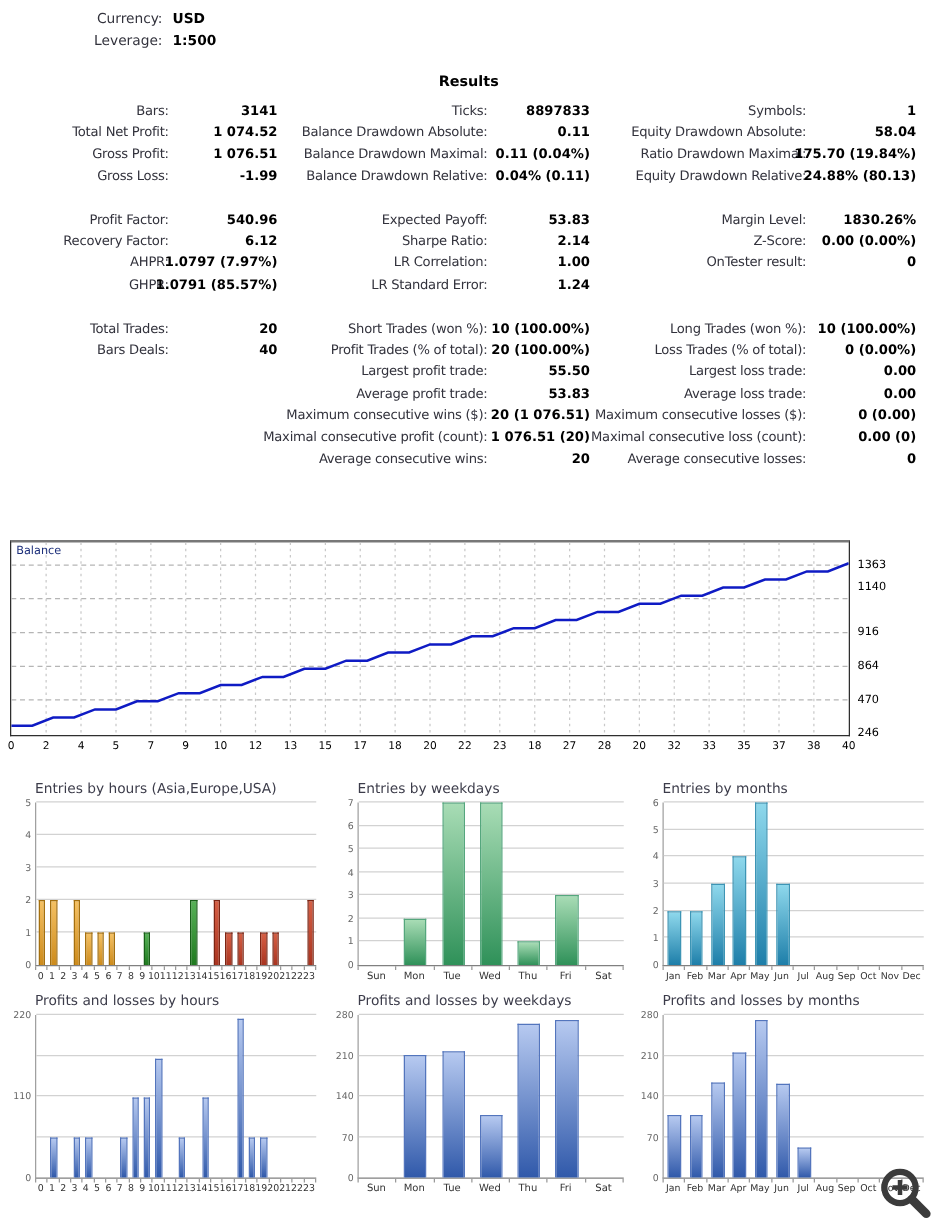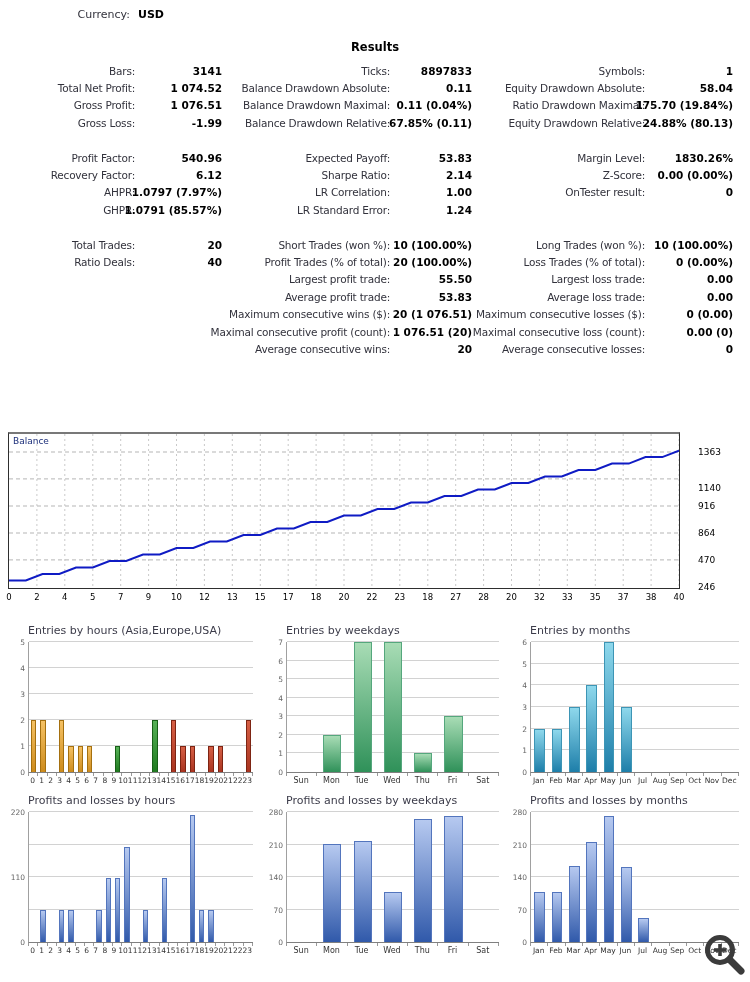--- a/index.html
+++ b/index.html
@@ -19,21 +19,21 @@
   .cell{display:flex;justify-content:flex-end;align-items:center;}
   .cell span{white-space:nowrap;}
   .lbl span{font-size:10.5px;color:#32323c;letter-spacing:-0.2px;}
   .val span{font-size:10.5px;font-weight:bold;color:#000;}
   .c0l{width:135px;}.c0v{width:87px;}.c1l{width:168px;}.c1v{width:82px;}.c2l{width:173px;}.c2v{width:88px;}
   
   .balance-wrap{position:absolute;left:8px;top:432px;width:740px;height:176px;}
   .balance-box{position:absolute;left:0;top:0;width:672px;height:157px;box-sizing:border-box;
     border:1px solid #2e2e2e;border-top:2px solid #787878;background:#fff;}
   .balance-label{position:absolute;left:4px;top:2px;font-size:9px;color:#1c2f7a;}
-  .balance-ylabels span{position:absolute;left:678px;font-size:9px;color:#000;transform:translateY(-50%);margin-left:12px;}
+  .balance-ylabels span{position:absolute;left:678px;font-size:9px;color:#000;transform:translateY(-50%);}
   .balance-xlabels{position:absolute;left:0;top:160px;width:674px;height:12px;}
   .balance-xlabels span{position:absolute;transform:translateX(-50%);font-size:8.5px;color:#000;}
   
   .charts-row{position:absolute;left:8px;width:742px;display:flex;}
   #row1{top:624px;}
   #row2{top:794px;}
   .chart{position:relative;}
   .chart-title{font-size:11px;color:#3c3c4a;margin:0 0 5px 20px;white-space:nowrap;}
   .plot{position:relative;margin-left:20px;height:130px;background:#fff;
     border-left:1px solid #a0a0a0;border-bottom:1px solid #808080;box-sizing:content-box;}
@@ -48,20 +48,24 @@
   .zoom-icon{position:absolute;right:2px;bottom:4px;width:46px;height:46px;cursor:pointer;}
 </style>
 </head>
 <body>
 
 <div class="acct" id="acct">
     <div class="acct-row">
       <span class="acct-label">Currency:</span>
       <span class="acct-value">USD</span>
     </div>
+    <div class="acct-row">
+      <span class="acct-label">Leverage:</span>
+      <span class="acct-value">1:500</span>
+    </div>
   </div>
 
 <div class="results-title">Results</div>
 
 <div class="stats" id="stats">
     <div class="srow">
       <div class="cell c0l lbl">
         <span>Bars:</span>
       </div>
       <div class="cell c0v val">
@@ -124,21 +128,21 @@
       <div class="cell c0l lbl">
         <span>Gross Loss:</span>
       </div>
       <div class="cell c0v val">
         <span>-1.99</span>
       </div>
       <div class="cell c1l lbl">
         <span>Balance Drawdown Relative:</span>
       </div>
       <div class="cell c1v val">
-        <span>67.85% (0.11)</span>
+        <span>0.04% (0.11)</span>
       </div>
       <div class="cell c2l lbl">
         <span>Equity Drawdown Relative:</span>
       </div>
       <div class="cell c2v val">
         <span>24.88% (80.13)</span>
       </div>
     </div>
     <div class="srow">
       <div class="cell c0l lbl">
@@ -275,21 +279,21 @@
       </div>
       <div class="cell c2l lbl">
         <span>Long Trades (won %):</span>
       </div>
       <div class="cell c2v val">
         <span>10 (100.00%)</span>
       </div>
     </div>
     <div class="srow">
       <div class="cell c0l lbl">
-        <span>Ratio Deals:</span>
+        <span>Bars Deals:</span>
       </div>
       <div class="cell c0v val">
         <span>40</span>
       </div>
       <div class="cell c1l lbl">
         <span>Profit Trades (% of total):</span>
       </div>
       <div class="cell c1v val">
         <span>20 (100.00%)</span>
       </div>
@@ -436,21 +440,21 @@
         <line x1="0" x2="670" y1="18.0" y2="18.0" stroke="#b5b5b5" stroke-dasharray="4,3"></line>
         <polyline points="0.0,146.5 16.8,146.5 33.5,140.0 50.3,140.0 67.0,133.5 83.8,133.5 100.5,127.0 117.2,127.0 134.0,120.5 150.8,120.5 167.5,114.0 184.3,114.0 201.0,107.5 217.8,107.5 234.5,101.0 251.3,101.0 268.0,94.5 284.8,94.5 301.5,88.0 318.3,88.0 335.0,81.5 351.8,81.5 368.5,75.0 385.2,75.0 402.0,68.5 418.8,68.5 435.5,62.0 452.3,62.0 469.0,55.5 485.8,55.5 502.5,49.0 519.3,49.0 536.0,42.5 552.8,42.5 569.5,36.0 586.3,36.0 603.0,29.6 619.8,29.6 636.5,23.1 653.3,23.1 670.0,16.6" fill="none" stroke="#0f1bc4" stroke-width="2"></polyline>
       </svg>
     <div class="balance-label">Balance</div>
   </div>
   <div class="balance-ylabels" id="balance-ylabels">
       <span style="top: 155px;">246</span>
       <span style="top: 127.9px;">470</span>
       <span style="top: 101px;">864</span>
       <span style="top: 74px;">916</span>
-      <span style="top: 56px; text-align: center;">1140</span>
+      <span style="top: 38px; text-align: center;">1140</span>
       <span style="top: 20px;">1363</span>
     </div>
   <div class="balance-xlabels" id="balance-xlabels">
       <span style="left: 1px;">0</span>
       <span style="left: 28.9167px;">2</span>
       <span style="left: 56.8333px;">4</span>
       <span style="left: 84.75px;">5</span>
       <span style="left: 112.667px;">7</span>
       <span style="left: 140.583px;">9</span>
       <span style="left: 168.5px;">10</span>

